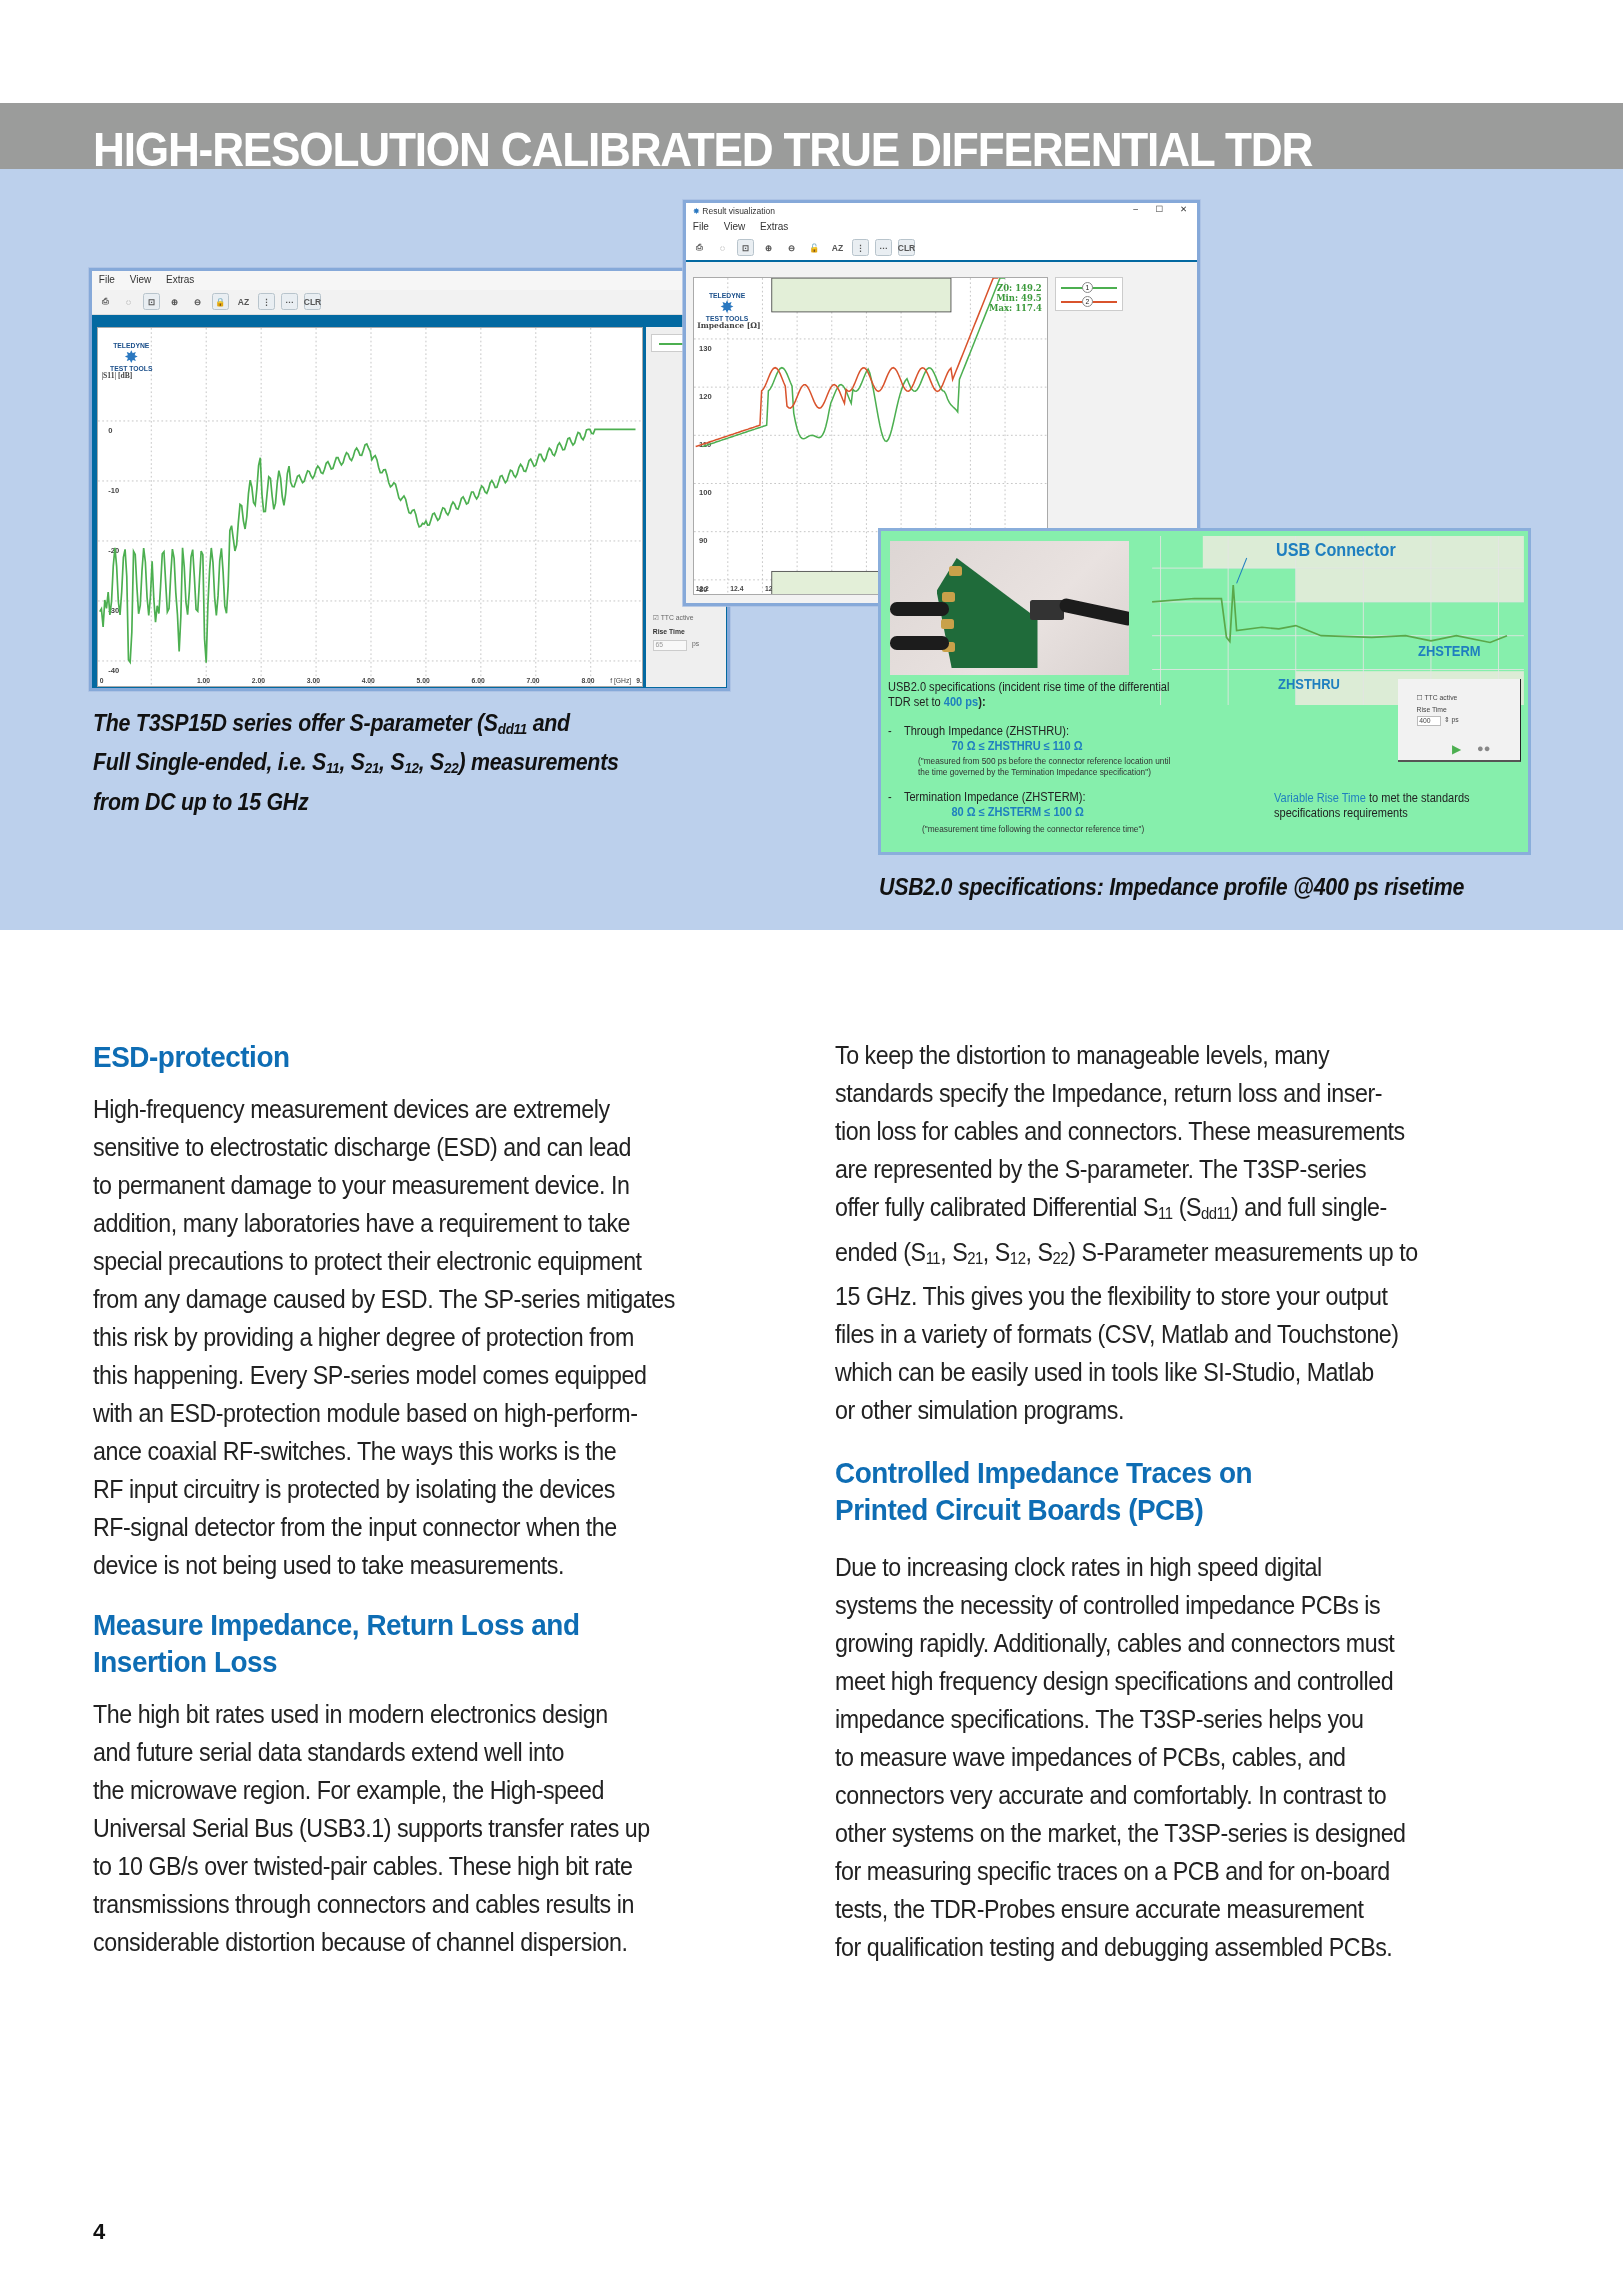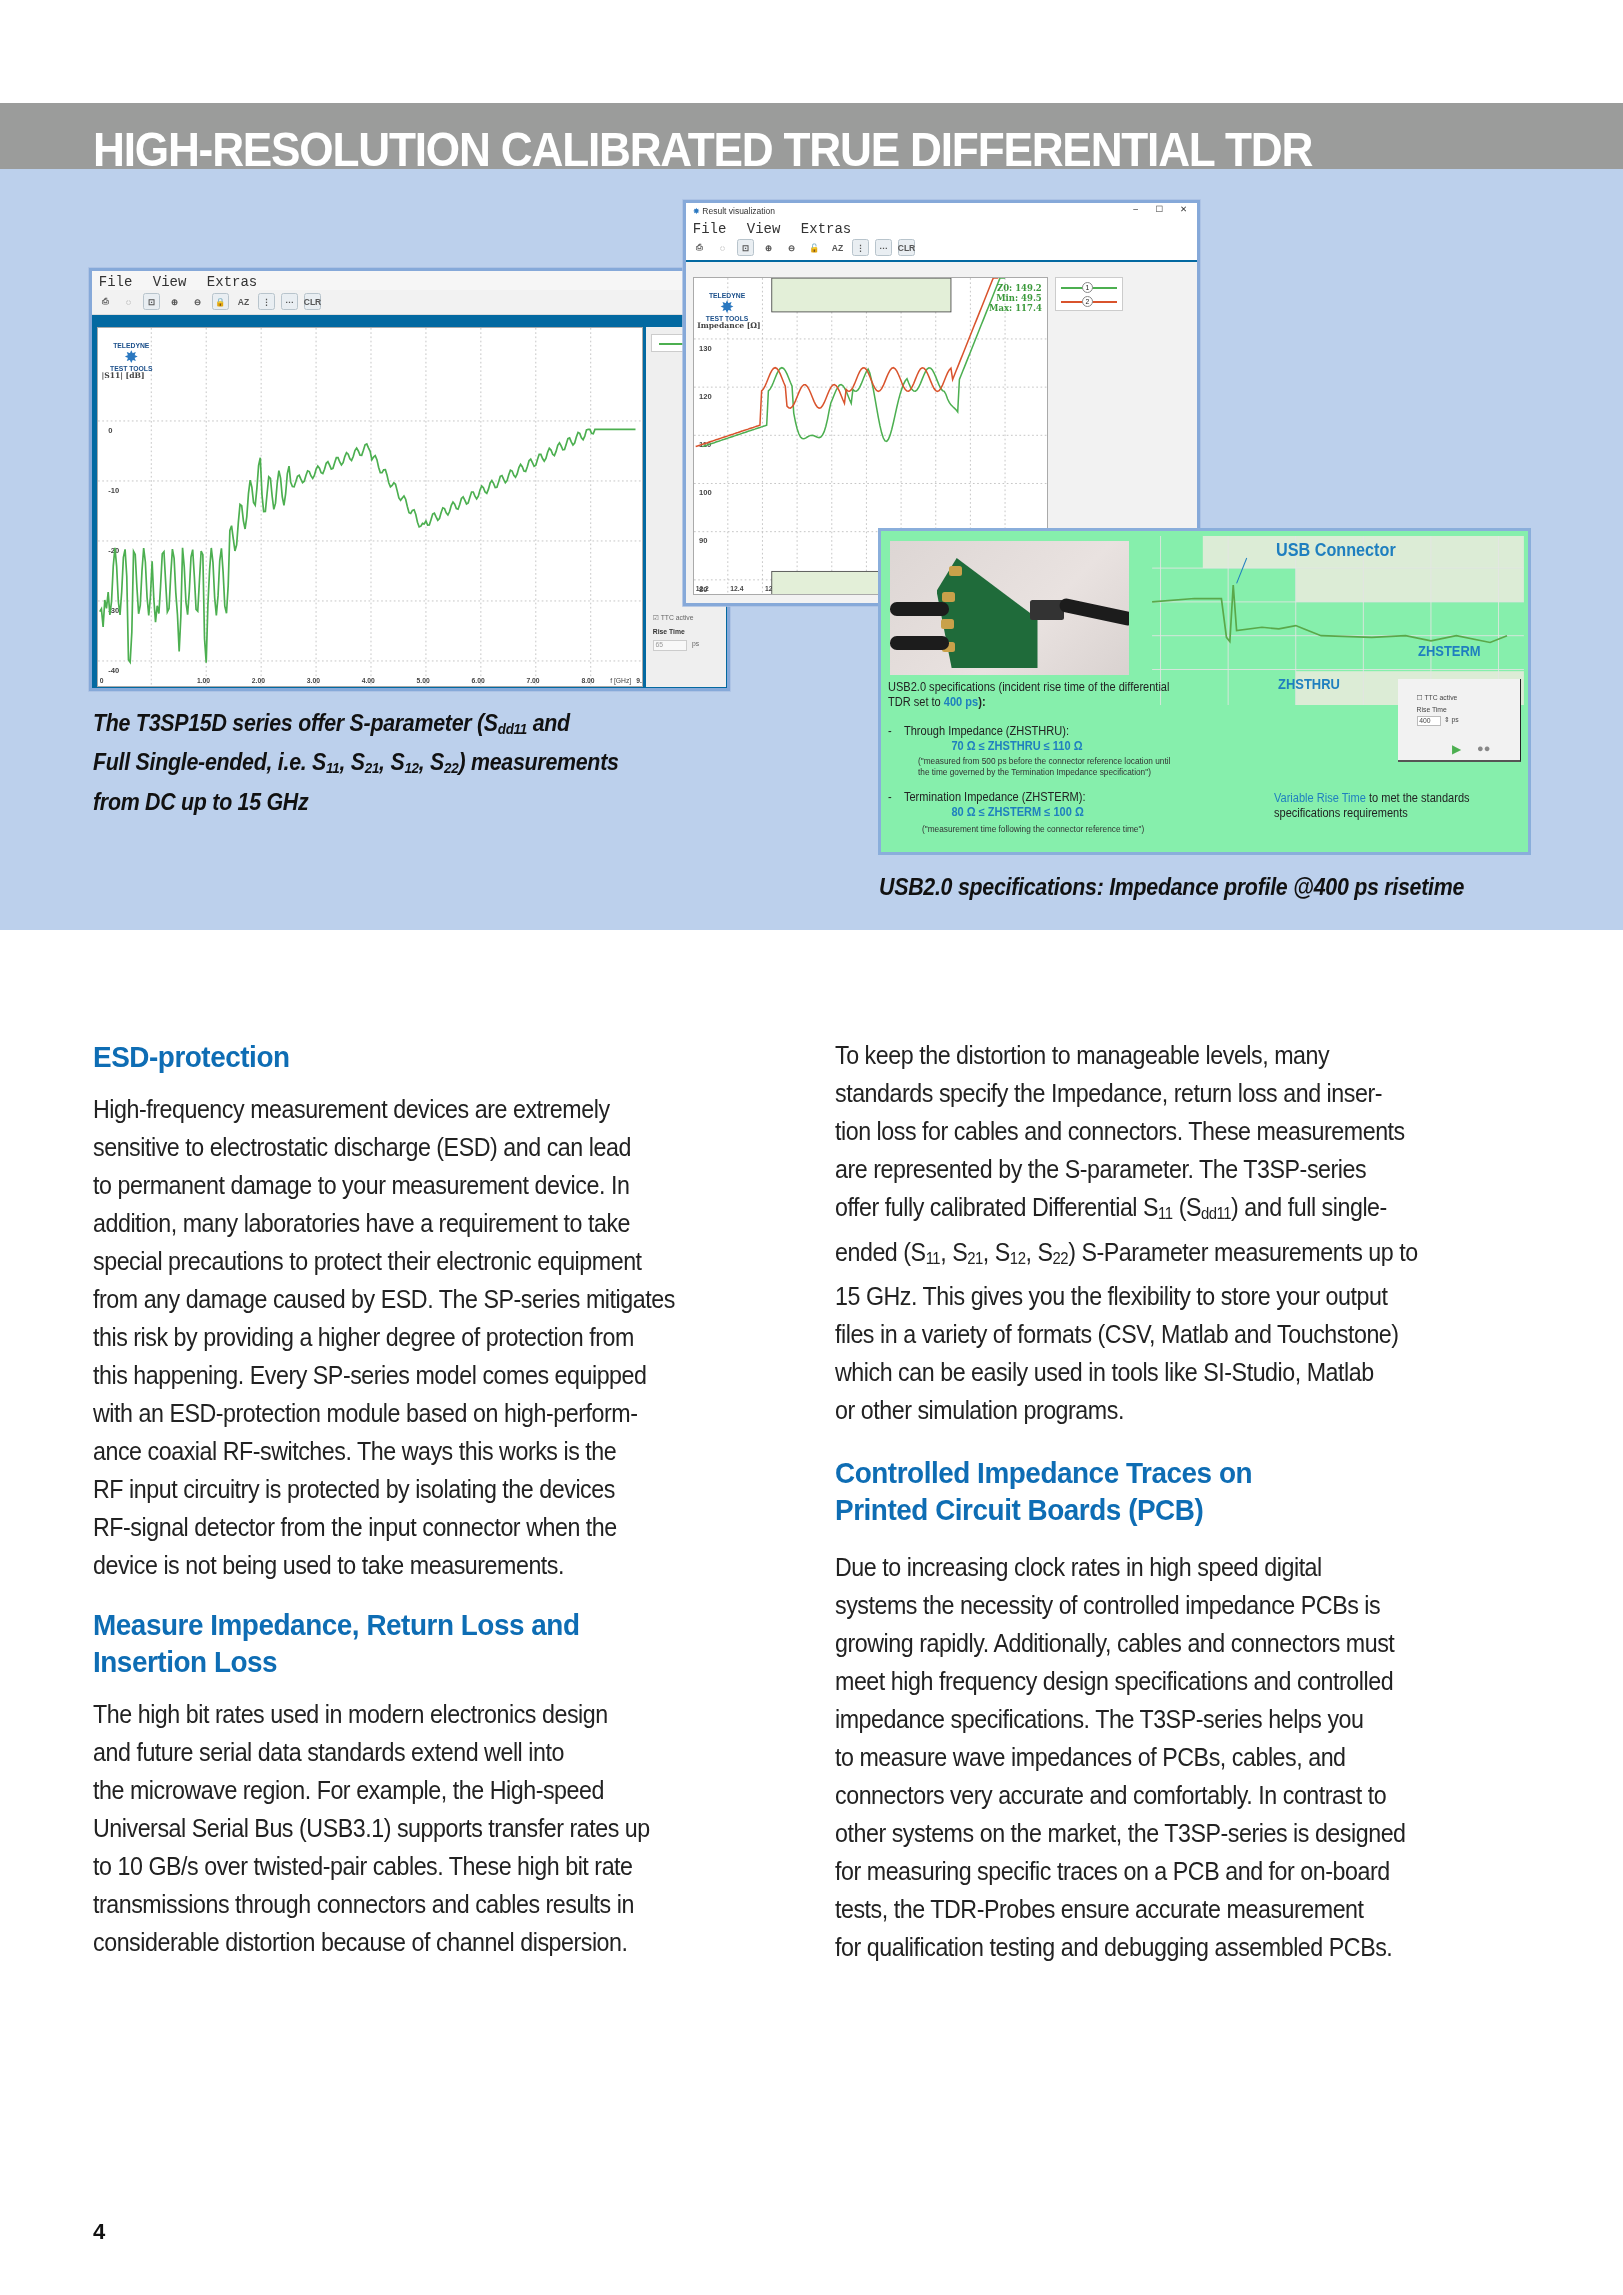--- a/index.html
+++ b/index.html
@@ -5,21 +5,21 @@
   * { box-sizing: border-box; margin: 0; padding: 0; }
   html, body { width: 1623px; height: 2295px; background: #ffffff; overflow: hidden; }
   body { position: relative; font-family: "Liberation Sans", sans-serif; color: #222; }
 
   .title-bar { position: absolute; left: 0; top: 68px; width: 1623px; height: 95px; background: #9b9c9b; margin-top: 35px; }
   .title-bar h1 { position: absolute; left: 93px; top: 18.6px; font-size: 48px; font-weight: bold; color: #fff; letter-spacing: -1.3px; transform: scaleX(0.92); transform-origin: left; white-space: nowrap; font-family: "Liberation Sans", sans-serif; }
 
   .hero { position: absolute; left: 0; top: 169px; width: 1623px; height: 761px; background: #bcd0ec; }
 
   .win { position: absolute; background: #0369a1; border: 3.4px solid #86a9d9; box-shadow: 0 0 0 0.8px #aac0e3; }
-  .menu { position: absolute; left: 0; top: 0; right: 0; height: 18.6px; font-size: 14px; color: #333; padding: 3.4px 6.8px; background: #f6f6f6; font-family: Liberation Mono, monospace; }
+  .menu { position: absolute; left: 0; top: 0; right: 0; height: 18.6px; font-size: 10px; color: #333; padding: 3.4px 6.8px; background: #f6f6f6; }
   .menu span { margin-right: 12px; }
   .toolbar { position: absolute; left: 0; right: 0; height: 25px; background: #f2f2f2; border-bottom: 0.8px solid #ddd; display: flex; align-items: center; gap: 6px; padding-left: 5px; }
   .tb { width: 17px; height: 17px; border: 0.8px solid #b8c4cc; border-radius: 2.5px; background: #e9eef2; font-size: 8.5px; color: #555; display: flex; align-items: center; justify-content: center; font-weight: bold; }
   .tb.plain { border: none; background: transparent; }
   .plot { position: absolute; background: #fff; border: 0.8px solid #aaa; overflow: hidden; }
   .plot svg { position: absolute; left: 0; top: 0; }
   .axlab { position: absolute; font-size: 7.6px; font-weight: bold; color: #444; font-family: "DejaVu Serif", serif; margin-top: 40px; }
   .logo { position: absolute; font-size: 6.8px; font-weight: bold; color: #1b4f8a; text-align: center; line-height: 1.1; }
   .logo .star { font-size: 15px; color: #2b78c0; display: block; }
   .side { position: absolute; background: #efefef; }
@@ -102,21 +102,21 @@
           <text x="442" y="420" font-size="8" font-weight="bold" fill="#444">6.00</text>
           <line x1="518" y1="0" x2="518" y2="426" stroke="#bbb" stroke-dasharray="2,3"></line>
           <text x="507" y="420" font-size="8" font-weight="bold" fill="#444">7.00</text>
           <line x1="583" y1="0" x2="583" y2="426" stroke="#bbb" stroke-dasharray="2,3"></line>
           <text x="572" y="420" font-size="8" font-weight="bold" fill="#444">8.00</text>
           <line x1="648" y1="0" x2="648" y2="426" stroke="#bbb" stroke-dasharray="2,3"></line>
           <text x="637" y="420" font-size="8" font-weight="bold" fill="#444">9.00</text>
           <text x="606" y="420" font-size="8" fill="#444">f [GHz]</text>
           <path d="M2,335.6L4,332.3L6,353.7L8,321.9L10,331.8L12,312.5L14,339.5L16,323.4L18,281.7L20,260.0L22,282.0L24,323.7L26,339.5L28,312.1L30,271.5L32,262.0L34,294.0L36,392.5L38,395.5L40,359.6L42,264.2L44,267.9L46,306.7L48,338.2L50,328.0L52,287.2L54,260.4L56,276.9L58,318.6L60,340.0L62,317.7L64,276.0L66,320.6L68,348.2L70,328.7L72,337.8L74,305.6L76,267.2L78,264.7L80,300.7L82,336.0L84,331.9L86,293.0L88,261.7L90,272.3L92,313.1L94,339.6L96,382.8L98,341.1L100,260.0L102,282.6L104,324.2L106,339.3L108,311.4L110,271.0L112,262.3L114,294.7L116,333.0L118,335.2L120,298.9L122,263.9L124,268.3L126,367.4L128,396.0L130,327.5L132,286.5L134,260.3L136,277.5L138,319.2L140,340.0L142,317.0L144,275.5L146,260.7L148,288.9L150,329.2L152,337.6L154,304.9L156,239.5L158,233.9L160,249.3L162,263.8L164,256.5L166,230.3L168,208.7L170,210.3L172,228.2L174,237.8L176,223.6L178,195.9L180,180.1L182,188.2L184,206.4L186,209.7L188,189.4L190,162.6L192,153.6L194,197.4L196,217.3L198,217.2L200,196.1L202,176.2L204,178.1L206,198.8L208,214.6L210,207.3L212,183.8L214,168.8L216,177.6L218,199.7L220,209.8L222,195.9L224,172.2L226,163.5L228,182.6L230,187.6L232,187.9L234,182.0L236,175.4L238,174.3L240,178.9L242,183.1L244,181.3L246,174.5L248,169.0L250,169.9L252,175.1L254,178.0L256,174.4L258,167.2L260,163.3L262,165.9L264,171.2L266,172.3L268,167.1L270,160.1L272,158.1L274,162.2L276,166.9L278,166.1L280,159.6L282,153.5L284,153.5L286,158.5L288,162.1L290,159.3L292,152.2L294,147.5L296,149.3L298,154.7L300,156.7L302,152.1L304,145.0L306,142.0L308,145.5L310,150.6L312,150.7L314,144.7L316,138.2L318,137.2L320,141.8L322,146.0L324,156.0L326,152.8L328,151.1L330,155.8L332,164.8L334,171.3L336,171.3L338,167.8L340,167.7L342,174.2L344,183.1L346,187.9L348,186.2L350,183.1L352,184.9L354,192.7L356,201.1L358,203.9L360,201.1L362,198.8L364,202.6L366,211.3L368,218.5L370,219.4L372,215.9L374,215.1L376,220.7L378,229.8L380,235.4L382,234.5L384,231.1L386,231.9L388,228.4L390,233.3L392,233.1L394,226.9L396,220.2L398,219.1L400,223.6L402,227.5L404,225.4L406,218.3L408,212.8L410,213.7L412,218.8L414,221.3L416,217.2L418,209.9L420,206.0L422,208.6L424,213.7L426,214.4L428,208.8L430,201.7L432,199.8L434,203.8L436,208.2L438,207.0L440,200.2L442,194.1L444,194.1L446,199.0L448,202.2L450,199.0L452,191.7L454,187.0L456,188.9L458,194.0L460,195.6L462,190.7L464,183.4L466,180.5L468,183.9L470,188.7L472,188.4L474,182.2L476,175.5L478,174.6L480,179.1L482,183.0L484,180.7L486,173.6L488,168.2L490,169.2L492,174.3L494,176.7L496,172.6L498,165.2L500,161.4L502,164.1L504,169.2L506,169.8L508,164.1L510,157.1L512,155.2L514,159.3L516,163.7L518,162.3L520,155.5L522,149.5L524,149.6L526,154.5L528,157.6L530,154.4L532,147.0L534,142.4L536,144.4L538,149.5L540,151.0L542,146.0L544,138.8L546,136.0L548,139.5L550,144.2L552,143.8L554,137.5L556,130.9L558,130.1L560,134.7L562,138.5L564,136.1L566,128.9L568,123.6L570,124.7L572,129.8L574,132.1L576,127.9L578,120.5L580,120.0L582,120.0L584,124.7L586,125.2L588,120.0L590,120.0L592,120.0L594,120.0L596,120.0L598,120.0L600,120.0L602,120.0L604,120.0L606,120.0L608,120.0L610,120.0L612,120.0L614,120.0L616,120.0L618,120.0L620,120.0L622,120.0L624,120.0L626,120.0L628,120.0L630,120.0L632,120.0L634,120.0L636,120.0" fill="none" stroke="#4caf50" stroke-width="2"></path>
         </svg>
-      <div class="axlab" style="left:3.4px; top:3.4px;">|S11| [dB]</div>
+      <div class="axlab" style="left:3.4px; top:3.4px;font-family:Liberation Serif, serif;">|S11| [dB]</div>
       <div class="logo" style="left:12px; top:13.5px;">
         <span>TELEDYNE</span>
         <span class="star">✸</span>
         <span>TEST TOOLS</span>
       </div>
     </div>
     <div class="side" style="left:554px; top:56px; width:80px; height:360px;">
       <div style="position:absolute; left:5px; top:6.8px; width:71px; height:18.6px; border:0.8px solid #ccc; background:#fff;">
         <div style="position:absolute; left:6.8px; top:8.5px; width:51px; height:1.7px; background:#4caf50;"></div>
       </div>

